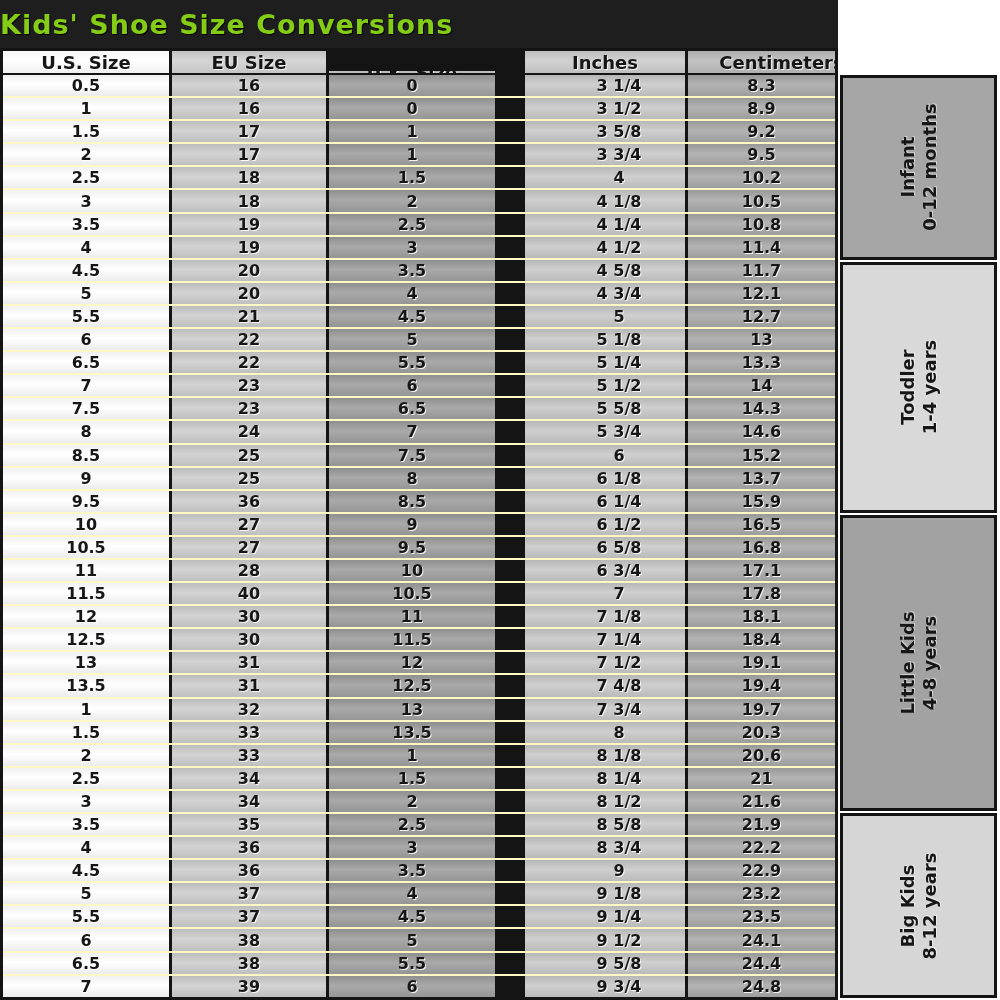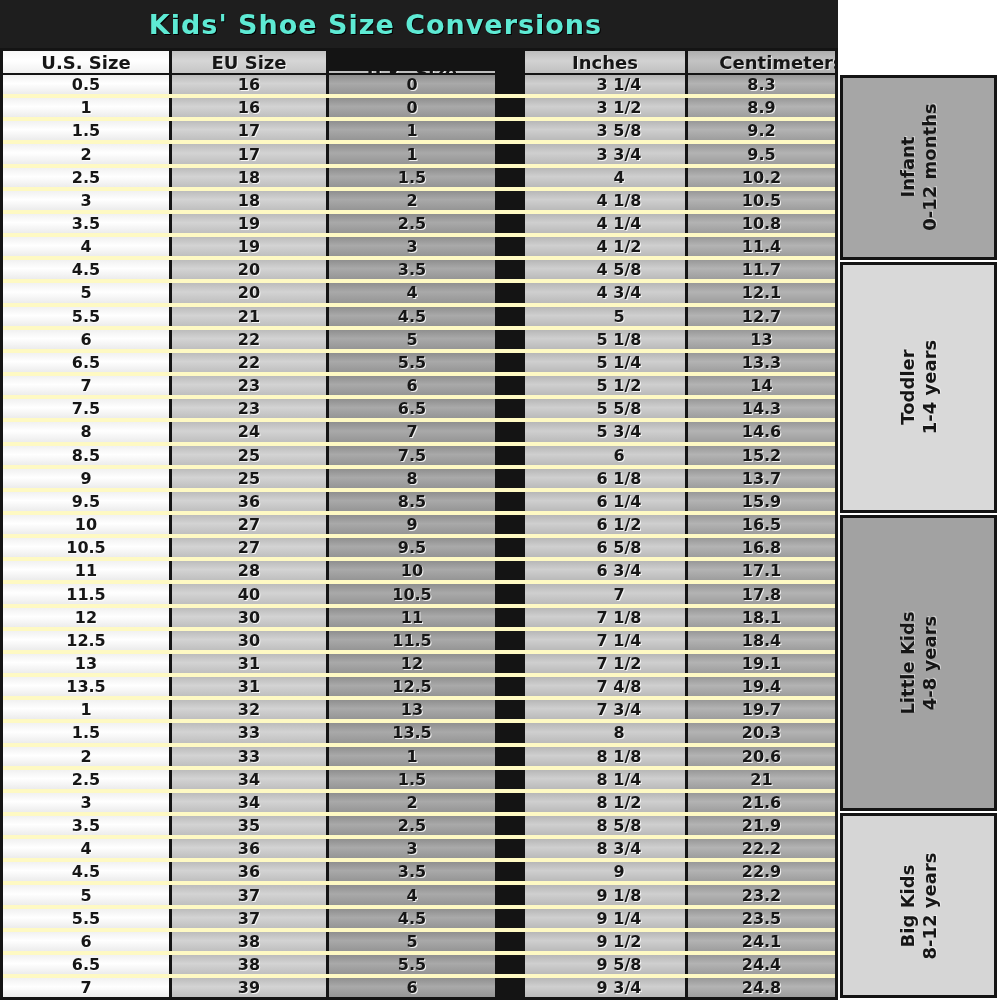--- a/index.html
+++ b/index.html
@@ -7,32 +7,32 @@
     position:relative; width:1000px; height:1000px; background:#ffffff;
     font-family:"DejaVu Sans","Liberation Sans",sans-serif; overflow:hidden;
   }
   
   .title-bar {
     position:absolute; left:0; top:0; width:838px; height:48px;
     background:#1e1e1e; display:flex; align-items:center;
   }
   .title {
     width:100%; padding-right:87px; box-sizing:border-box;
-    text-align:center; color:#5eead4; font-size:27px; font-weight:bold;
+    color:#84cc16; font-size:27px; font-weight:bold;
     letter-spacing:1px; text-shadow:1px 1px 0 #000;
   }
   
   .size-table {
     position:absolute; left:0; top:48px; width:838px; height:952px;
     box-sizing:border-box; border:3px solid #141414; background:#141414;
     display:flex; flex-direction:column;
   }
   .header-row { display:flex; height:22px; border-bottom:2px solid #141414; }
   .tbody { flex:1; display:flex; flex-direction:column; }
-  .trow { flex:1; display:flex; border-bottom:4px solid #fef9c3; }
+  .trow { flex:1; display:flex; border-bottom:2px solid #fef9c3; }
   .trow:last-child { border-bottom:none; }
   .cell {
     box-sizing:border-box; border-right:3px solid #141414;
     display:flex; align-items:center; justify-content:center;
     font-weight:bold; color:#161616; font-size:16px;
     text-shadow:1px 1px 0 rgba(255,255,255,0.85);
     overflow:hidden; white-space:nowrap;
   }
   .hcell { font-size:18px; text-shadow:1px 1px 0 rgba(255,255,255,0.7); }
   .c0 { width:169px; } .c1 { width:157px; } .c2 { width:169px; }

